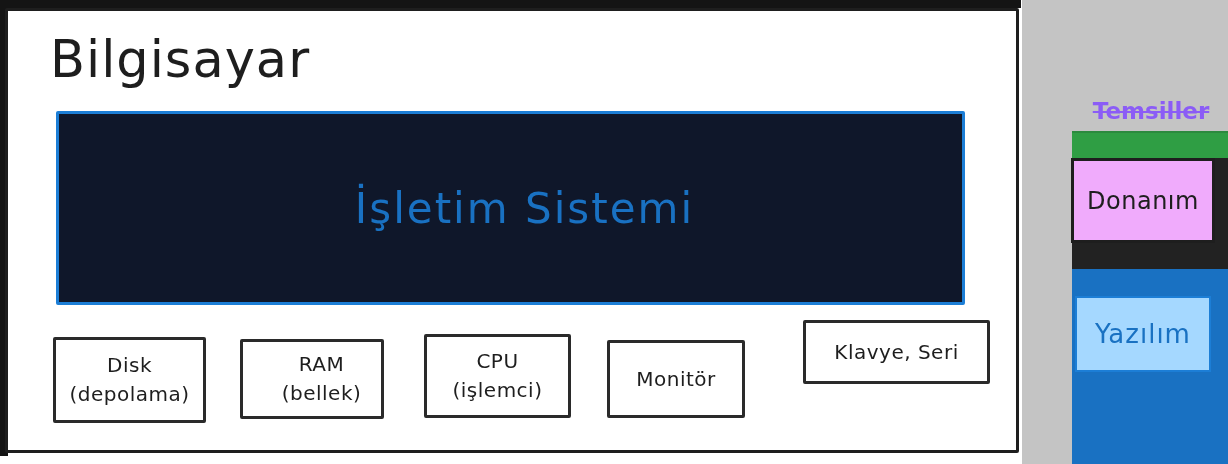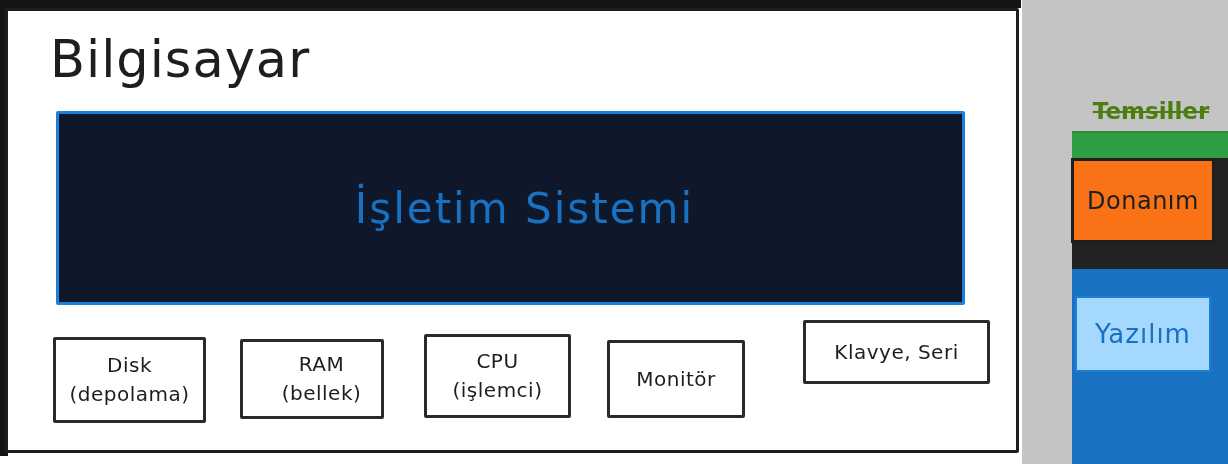--- a/index.html
+++ b/index.html
@@ -75,37 +75,37 @@
   .comp-ram     { left: 240px; top: 339px; width: 144px; height: 80px; padding-left: 19px; }
   .comp-cpu     { left: 424px; top: 334px; width: 147px; height: 84px; }
   .comp-monitor { left: 607px; top: 340px; width: 138px; height: 78px; }
   .comp-io      { left: 782px; top: 320px; width: 187px; height: 64px; margin-left: 21px; }
 
   
   .legend-title {
     left: 1074px; top: 98px; width: 154px;
     font-size: 23px;
     font-weight: 600;
-    color: #4d7c0f;
+    color: #8b5cf6;
     text-decoration: line-through;
     text-align: center;
     white-space: nowrap;
   }
   .legend-green-bar {
     left: 1072px; top: 131px; width: 156px; height: 27px;
     background: #2f9e44;
     border-top: 2px solid #2b8a3e;
   }
   .legend-black-block {
     left: 1072px; top: 158px; width: 156px; height: 111px;
     background: #222222;
   }
   .legend-donanim-box {
     left: 1071px; top: 158px; width: 144px; height: 85px;
-    background: #f97316;
+    background: #f0abfc;
     border: 3px solid #1e1e1e;
     display: flex; align-items: center; justify-content: center;
     font-size: 24px;
     color: #1e1e1e;
     letter-spacing: 0.5px;
   }
   .legend-blue-block {
     left: 1072px; top: 269px; width: 156px; height: 195px;
     background: #1971c2;
   }

